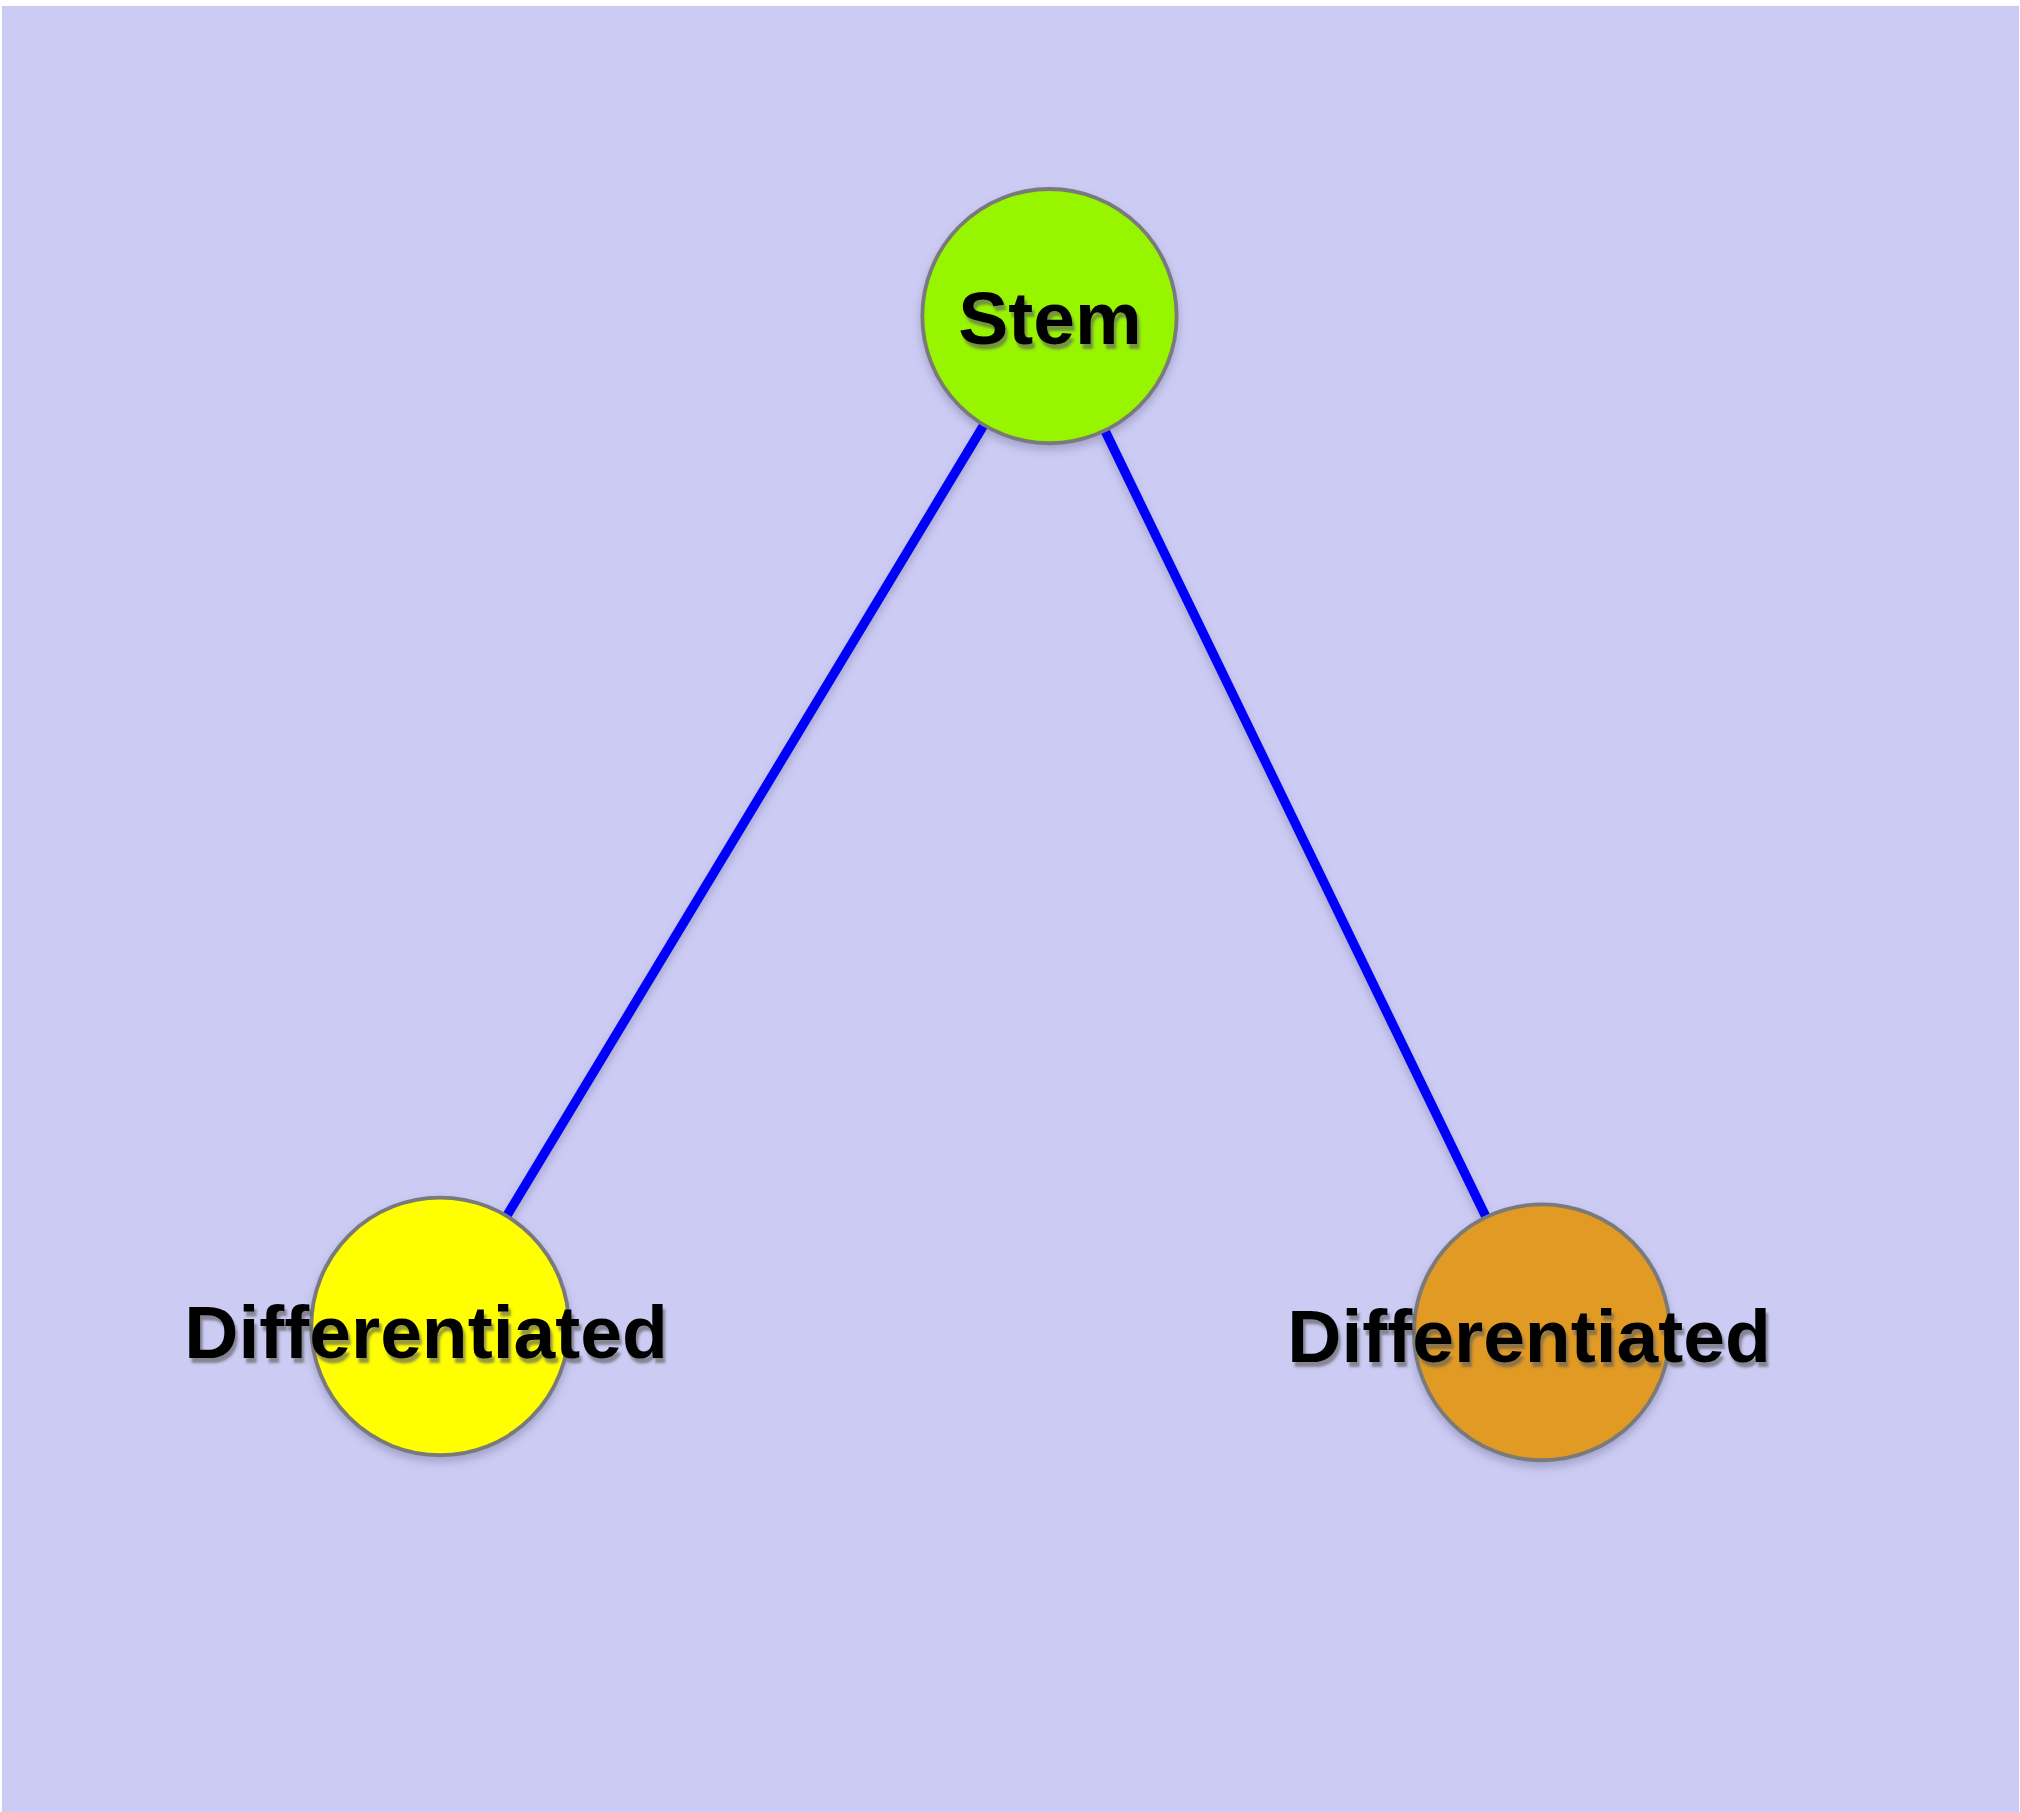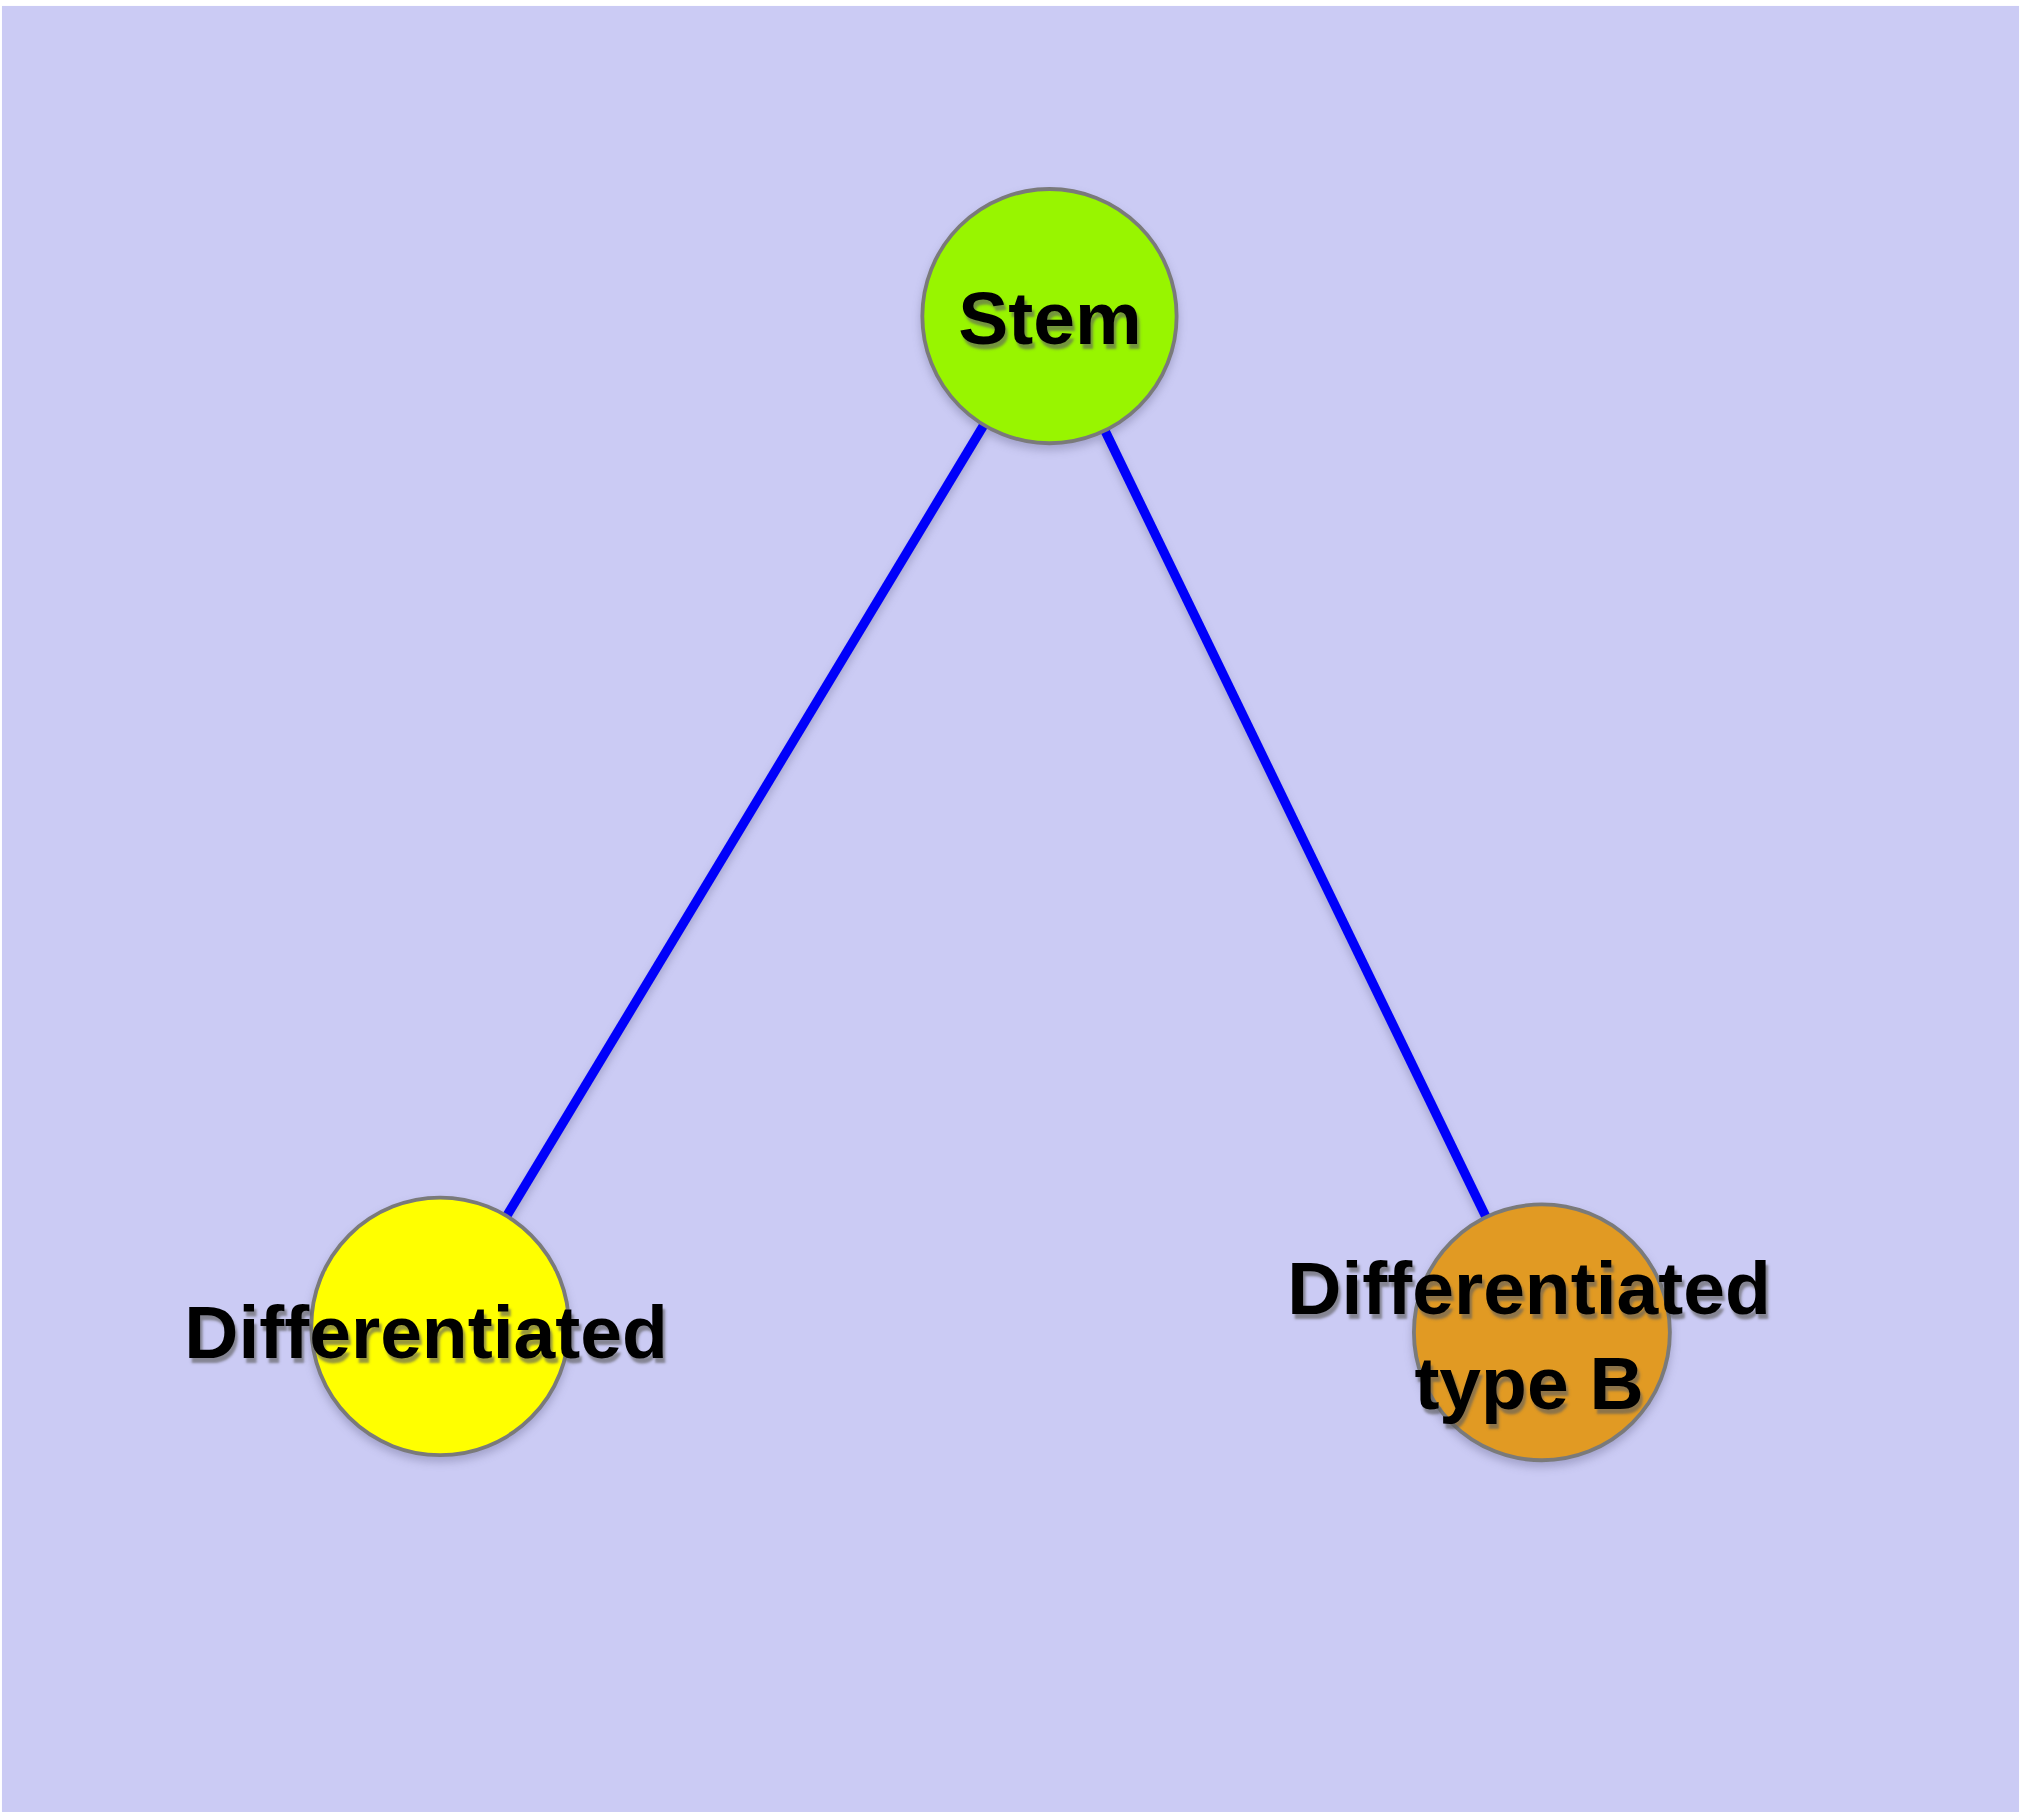--- a/index.html
+++ b/index.html
@@ -65,17 +65,16 @@
   <div class="node-label label-stem">
     <span class="label-line">Stem</span>
   </div>
 
   <div class="node-label label-type-a">
     <span class="label-line">Differentiated</span>
   </div>
 
   <div class="node-label label-type-b">
     <span class="label-line">Differentiated</span>
-    <span class="label-line">type B</span>
   </div>
 
 </div>
 
 
 </body></html>

